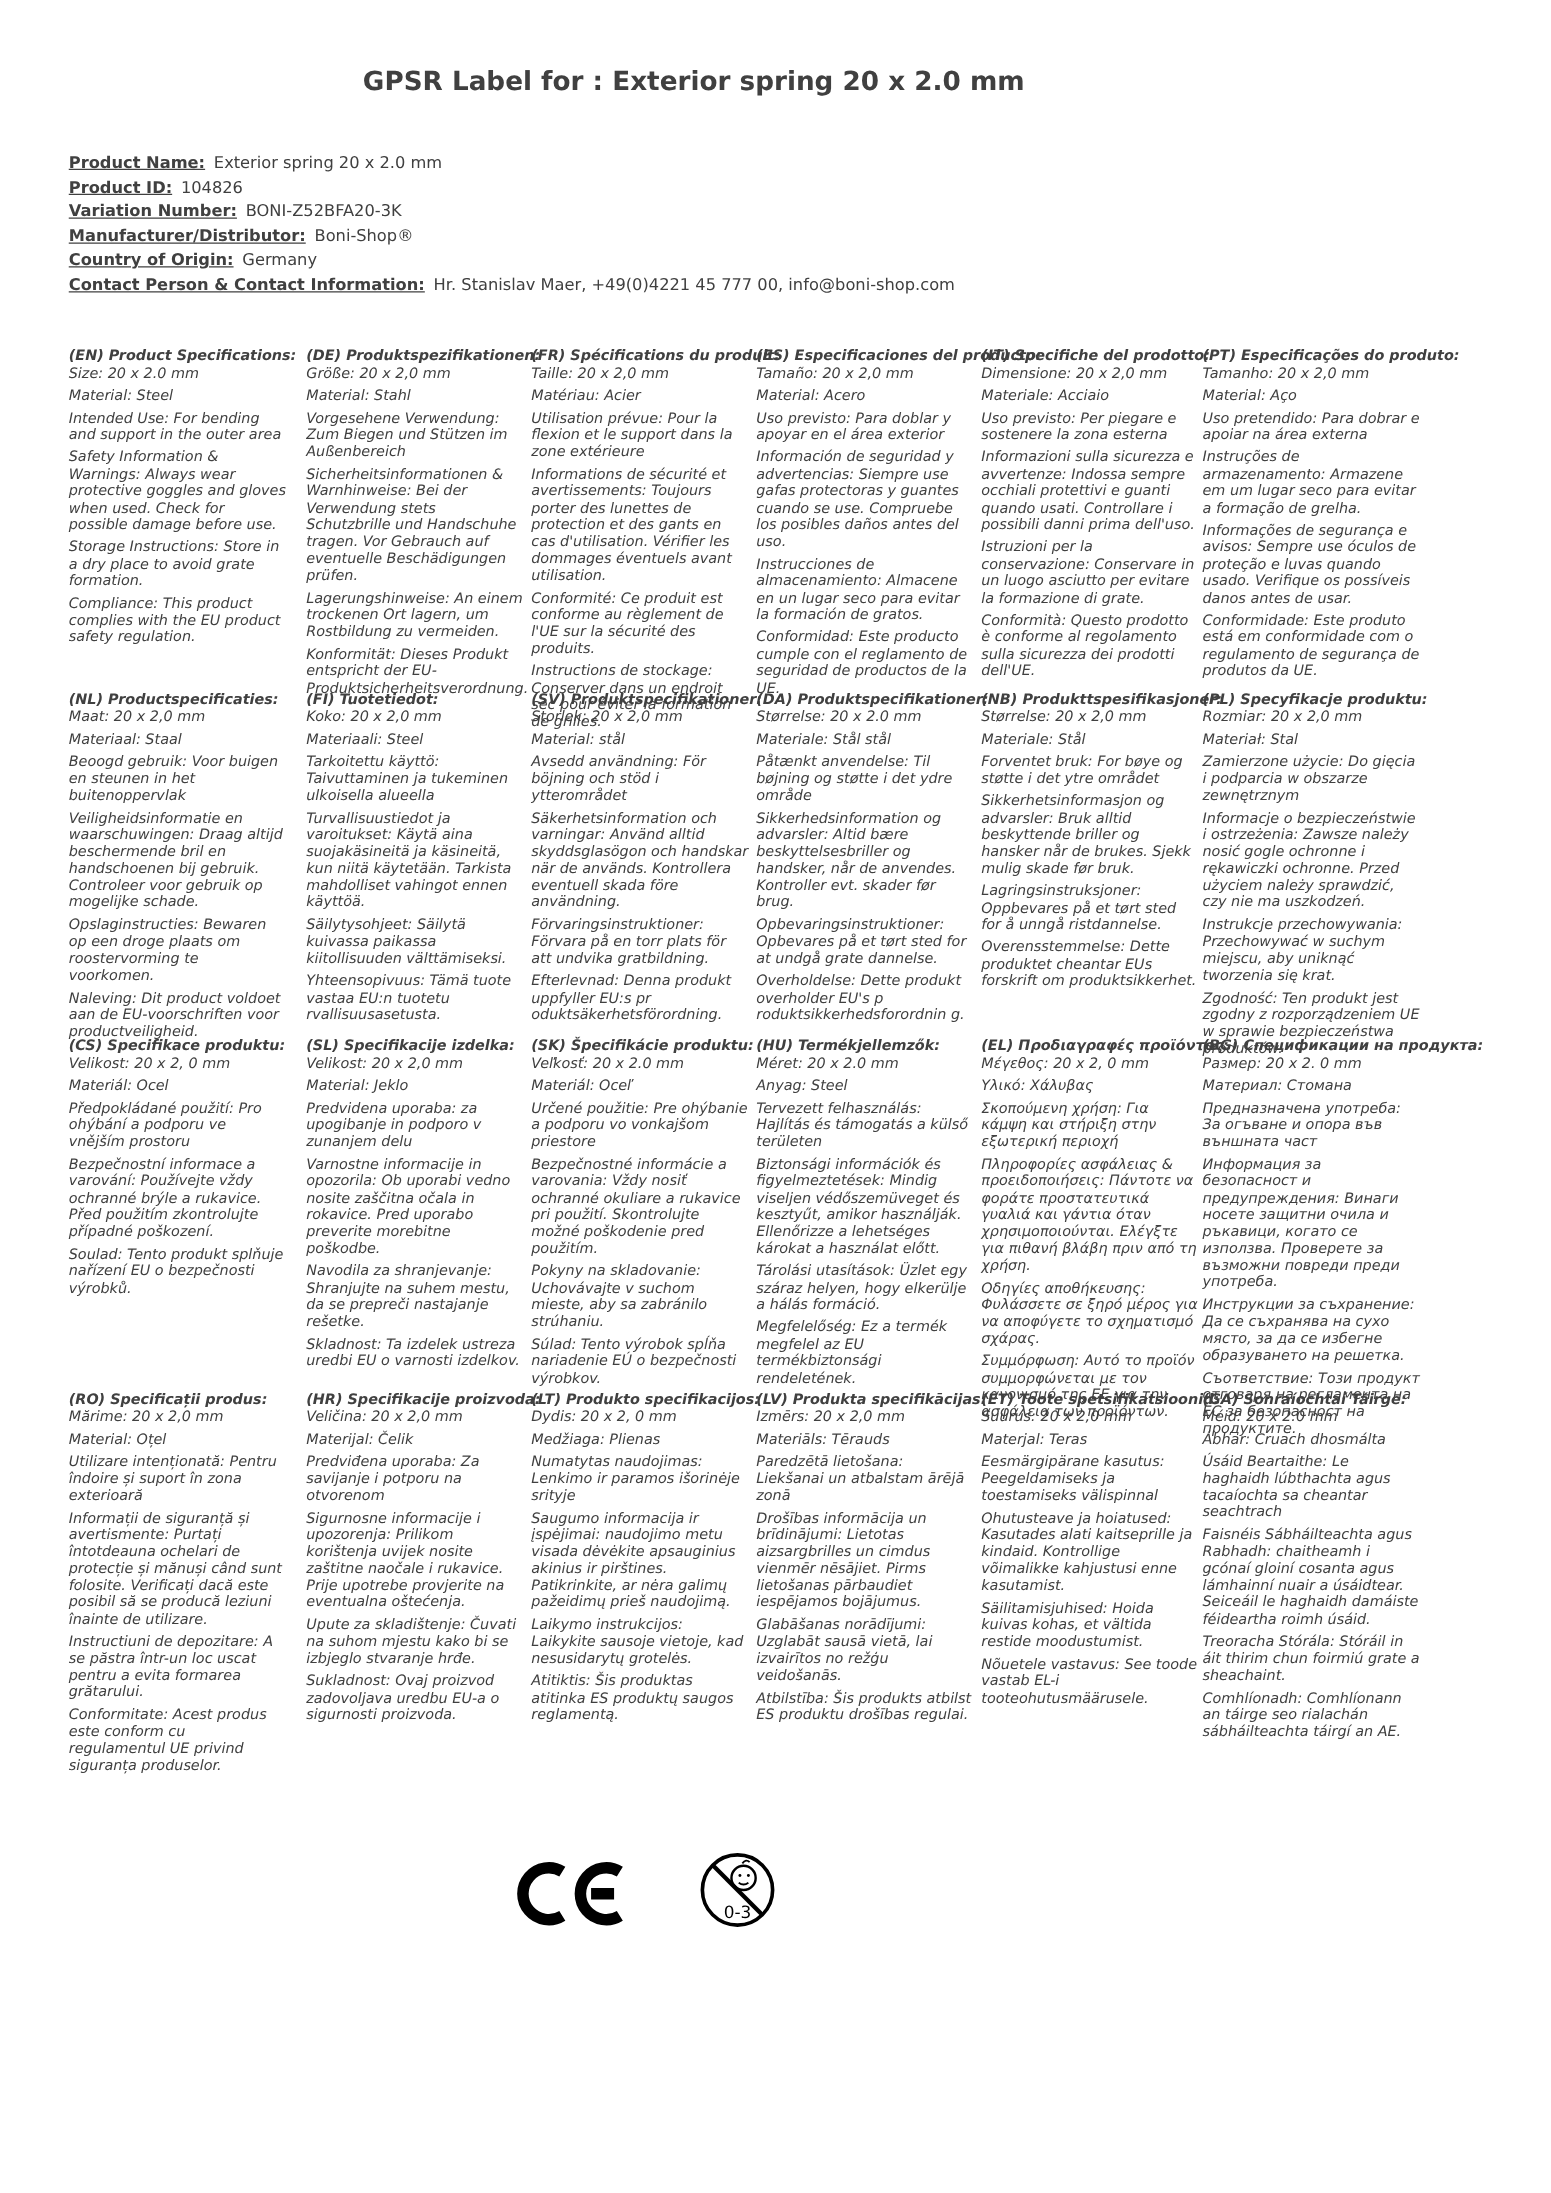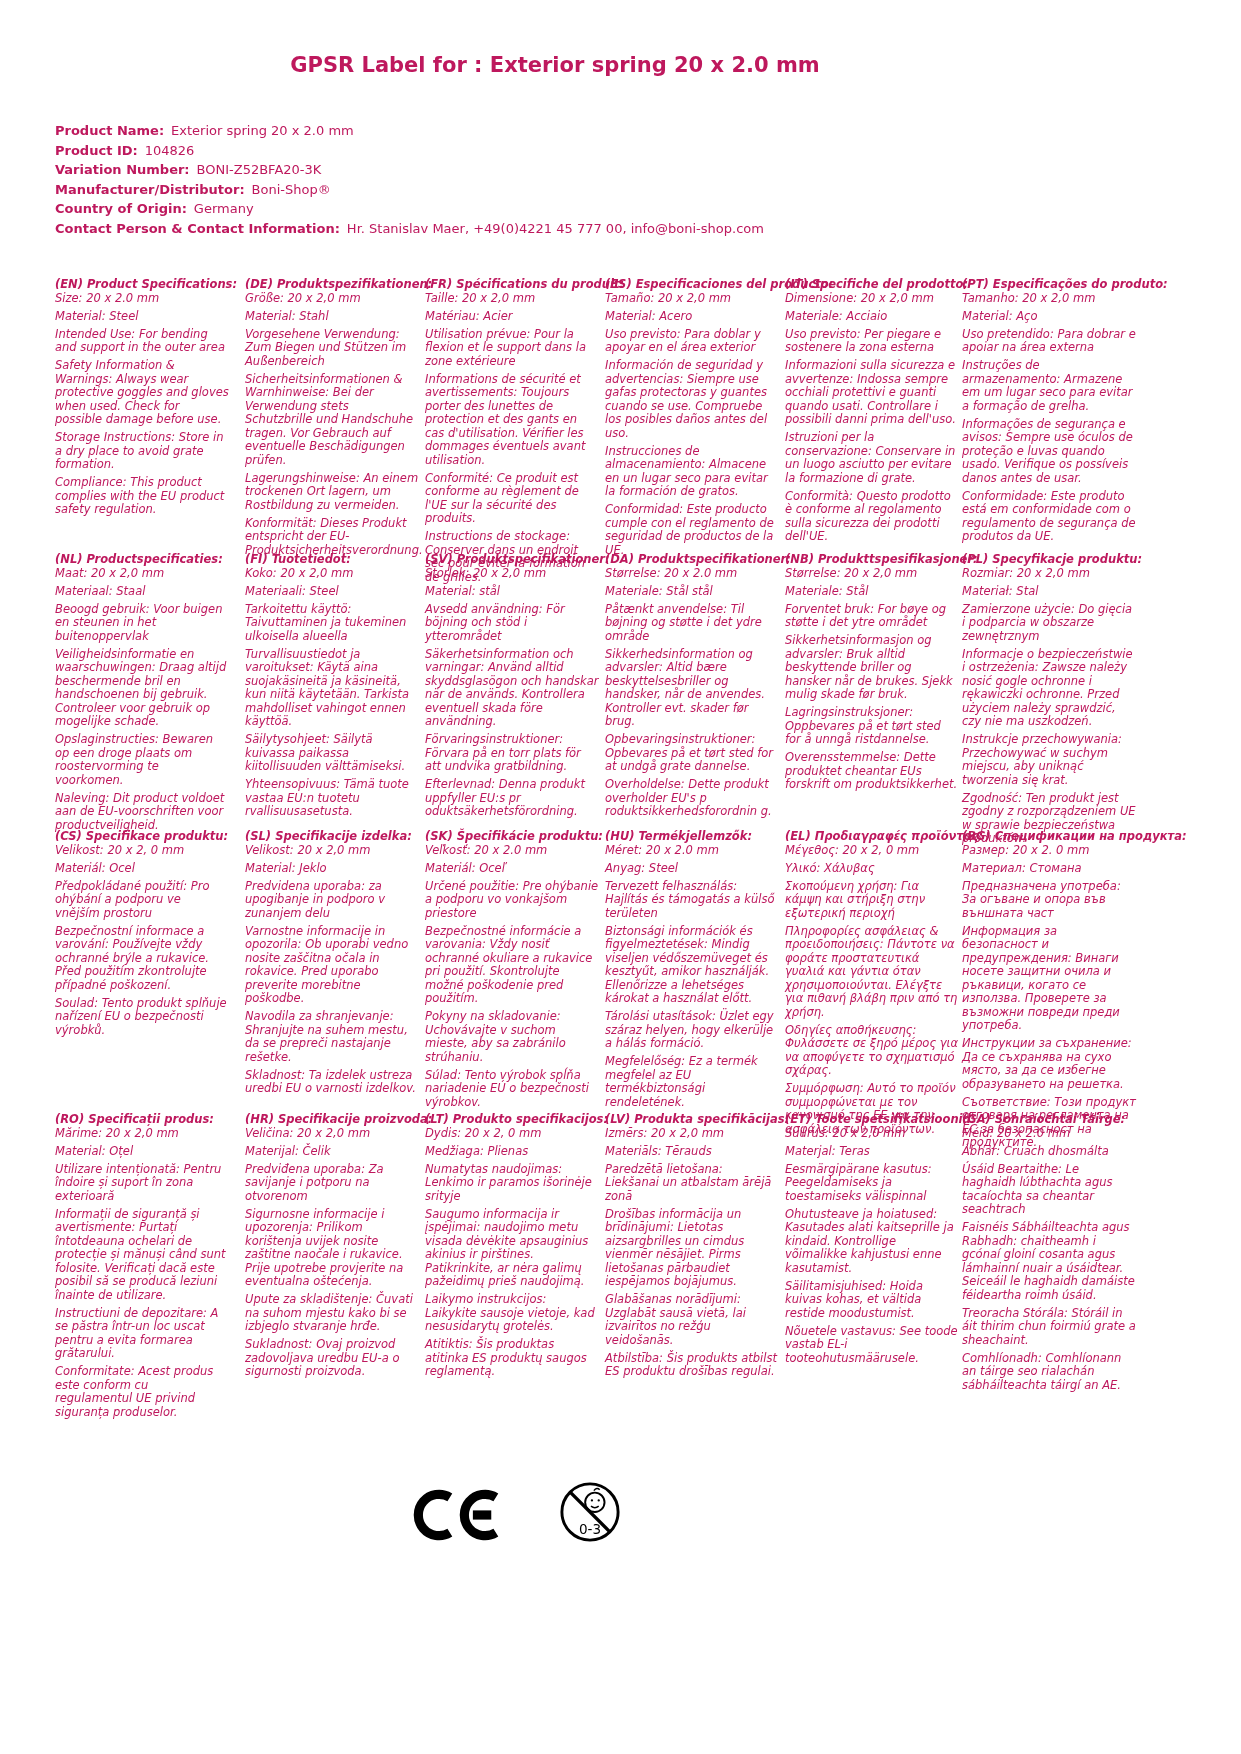--- a/index.html
+++ b/index.html
@@ -1,42 +1,42 @@
 <!DOCTYPE html>
 <html><head>
 <meta charset="utf-8">
 <style>
   html,body{margin:0;padding:0;background:#ffffff;}
   #page{
     position:relative;
     width:1241px;
     height:1754px;
     background:#ffffff;
-    color:#be185d;
+    color:#404040;
     font-family:"DejaVu Sans", sans-serif;
     overflow:hidden;
   }
   .title{
     position:absolute;
     top:53px;
     left:0;
     width:1110px;
     text-align:center;
     font-size:21px;
     font-weight:bold;
     margin:0;
   }
   .product-info{
     position:absolute;
     left:55px;
     top:121px;
     font-size:13px;
     line-height:19.5px;
   }
-  .pi-line b{font-weight:bold;}
+  .pi-line b{font-weight:bold;text-decoration:underline;}
   .pi-line .pi-value{margin-left:7px;}
   .grid{
     position:absolute;
     left:55px;
     top:278px;
     display:grid;
     grid-template-columns:190px 180px 180px 180px 177px 224px;
     grid-template-rows:275px 277px 283px auto;
     font-style:italic;
   }

